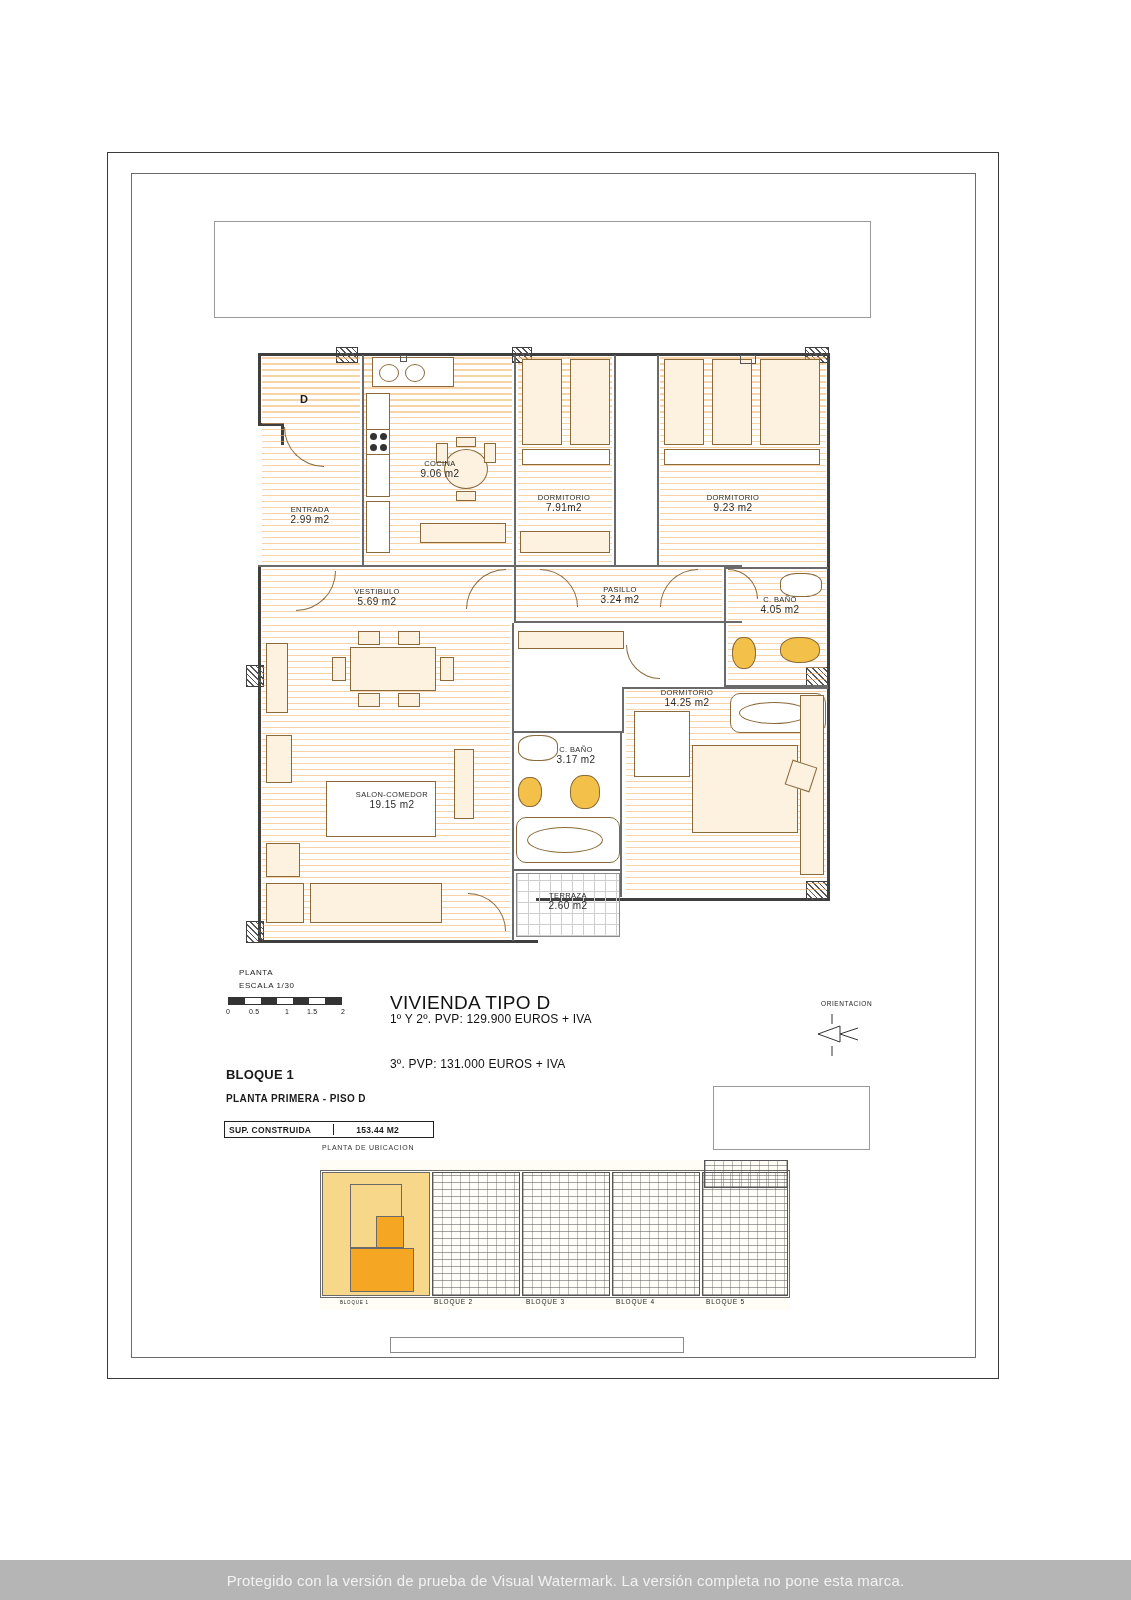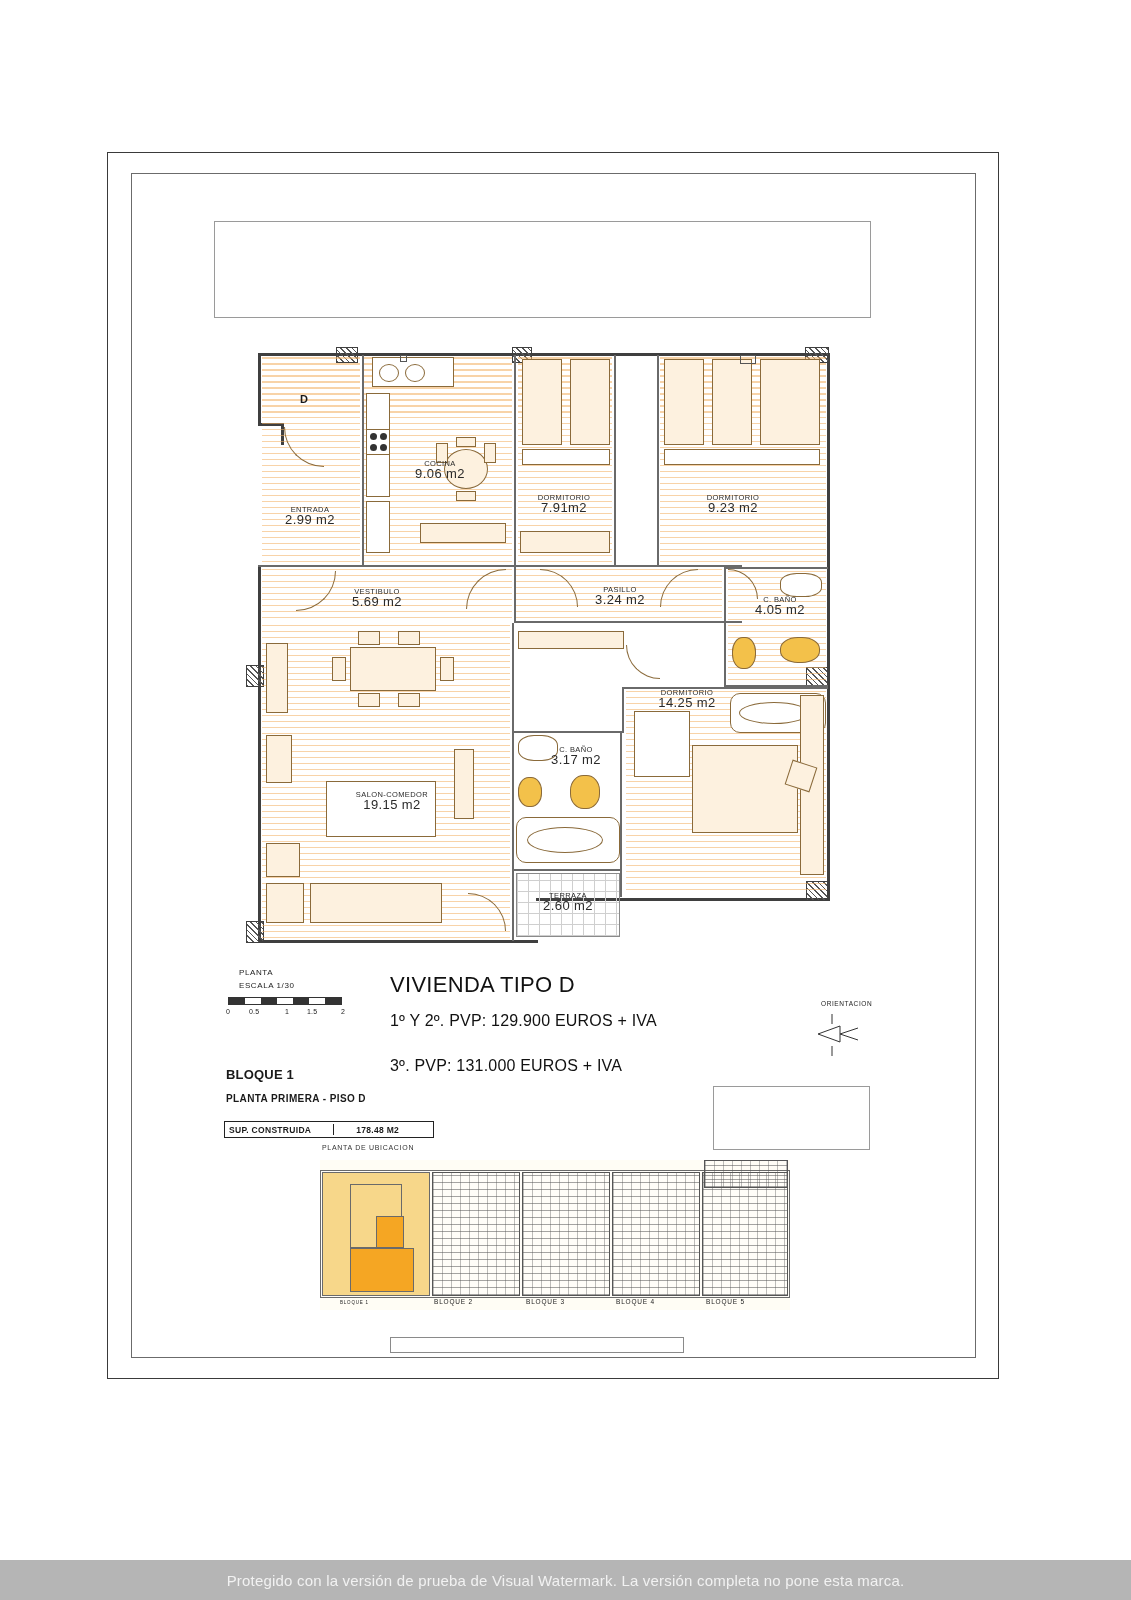--- a/index.html
+++ b/index.html
@@ -36,37 +36,37 @@
     position:absolute;
     background:repeating-linear-gradient(to bottom,
        rgba(242,175,96,.55) 0px, rgba(242,175,96,.55) 1.5px,
        rgba(255,255,255,0) 1.5px, rgba(255,255,255,0) 6px);
   }
   .room-label {
     position:absolute; text-align:center; font-size:7.5px;
     line-height:10px; color:#2a2a2a; letter-spacing:.4px; white-space:nowrap;
     font-family:"Liberation Sans", sans-serif;
   }
-  .room-label .area { display:block; font-size:13px; }
+  .room-label .area { display:block; font-size:10px; }
 
   .furn { position:absolute; border:1px solid #8a6a3a; background:#fff; }
   .furn-f { position:absolute; border:1px solid #8a6a3a; background:#fdf1df; }
   .oval { border-radius:50%; }
   .sanit { position:absolute; border:1px solid #8a6a3a; background:#f3c14a; border-radius:45%; }
   .colhatch {
     position:absolute;
     background:
       repeating-linear-gradient(45deg, #555 0 1px, transparent 1px 4px);
     border:1px solid #3f3f3f;
   }
 
   
   .cap { position:absolute; white-space:nowrap; }
-  .vivienda { font-size:22px; letter-spacing:.3px; color:#111; }
-  .price { font-size:16px; letter-spacing:.2px; color:#111; }
+  .vivienda { font-size:19px; letter-spacing:.3px; color:#111;margin-top:20px; }
+  .price { font-size:12px; letter-spacing:.2px; color:#111; }
   .small-caps { font-size:8px; letter-spacing:.6px; color:#222;padding-left:11px; }
   .bold-caption { font-weight:bold; font-size:13px; letter-spacing:.2px; }
   .bold-caption2 { font-weight:bold; font-size:10px; letter-spacing:.4px; }
   .supbox {
     position:absolute; border:1px solid #222; font-weight:bold; font-size:8.5px;
     padding:2px 4px; letter-spacing:.3px; display:flex; gap:22px; align-items:center;
   }
   .supbox .divider { width:1px; height:11px; background:#222; }
 
   
@@ -315,21 +315,21 @@
 
 <div class="cap vivienda" style="left:390px; top:972px;">VIVIENDA TIPO D</div>
 <div class="cap price" style="left:390px; top:1012px;">1º Y 2º. PVP: 129.900 EUROS + IVA</div>
 <div class="cap price" style="left:390px; top:1057px;">3º. PVP: 131.000 EUROS + IVA</div>
 
 <div class="cap bold-caption" style="left:226px; top:1067px;">BLOQUE 1</div>
 <div class="cap bold-caption2" style="left:226px; top:1093px;">PLANTA PRIMERA - PISO D</div>
 <div class="supbox" style="left:224px; top:1121px; width:200px;">
   <span>SUP. CONSTRUIDA</span>
   <span class="divider"></span>
-  <span>178.48 M2</span>
+  <span>153.44 M2</span>
 </div>
 
 <div class="cap small-caps" style="left:810px; top:1000px; font-size:6.5px;">ORIENTACION</div>
 <svg width="80" height="46" style="position:absolute;left:810px;top:1012px;">
   <line x1="22" y1="2" x2="22" y2="12" stroke="#333" stroke-width="1"></line>
   <line x1="22" y1="34" x2="22" y2="44" stroke="#333" stroke-width="1"></line>
   <polygon points="8,22 30,14 30,30" fill="none" stroke="#333" stroke-width="1"></polygon>
   <line x1="30" y1="22" x2="48" y2="16" stroke="#333" stroke-width="1"></line>
   <line x1="30" y1="22" x2="48" y2="28" stroke="#333" stroke-width="1"></line>
 </svg>

